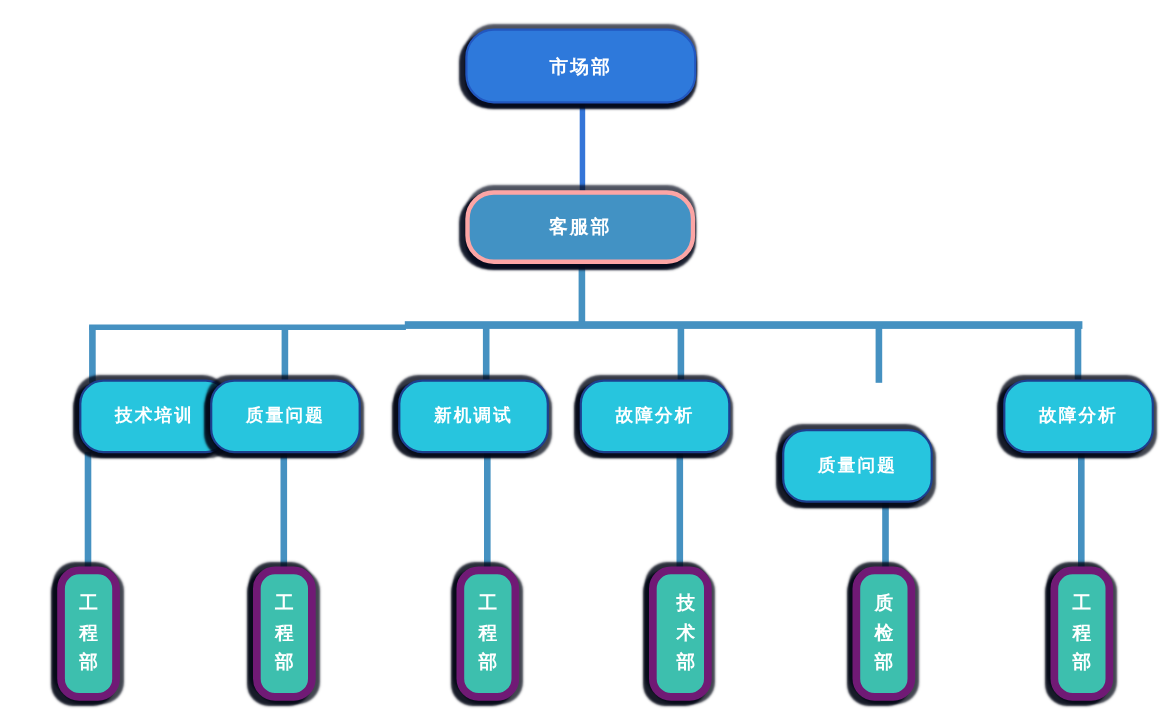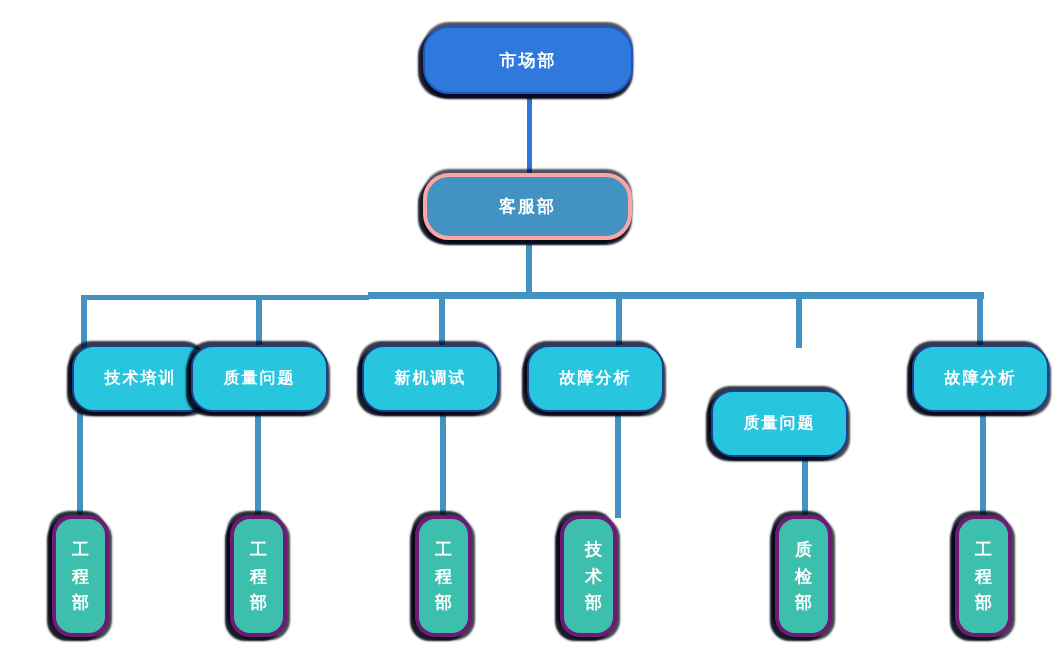--- a/index.html
+++ b/index.html
@@ -61,21 +61,21 @@
     border-radius: 22px;
     font-size: 16px; letter-spacing: 2px;
     box-shadow: -5px 4px 2px rgba(3,8,22,0.92),
                 -3px -4px 2px rgba(3,8,22,0.8),
                 2px 4px 2px rgba(3,8,22,0.75);
   }
 
   .node.l4 {
     top: 515px; width: 57px; height: 122px;
     background: var(--level4-fill, #3dbfae);
-    border: 4px solid #701a75;
+    border: 7px solid #701a75;
     border-radius: 20px;
     font-size: 17px;
     box-shadow: -5px 4px 2px rgba(3,8,22,0.92),
                 -3px -4px 2px rgba(3,8,22,0.85),
                 3px 3px 2px rgba(3,8,22,0.75);
   }
 
   
   .vtext {
     display: inline-block;
@@ -139,21 +139,21 @@
 
   <div class="node l4" style="left:52px;">
     <span class="vtext">工程部</span>
   </div>
   <div class="node l4" style="left:230px;">
     <span class="vtext">工程部</span>
   </div>
   <div class="node l4" style="left:415px;">
     <span class="vtext">工程部</span>
   </div>
-  <div class="node l4" style="left:560px;padding-left:10px;">
+  <div class="node l4" style="left:590px;padding-left:10px;">
     <span class="vtext">技术部</span>
   </div>
   <div class="node l4" style="left:775px;">
     <span class="vtext">质检部</span>
   </div>
   <div class="node l4" style="left:955px;">
     <span class="vtext">工程部</span>
   </div>
 
 </div>

